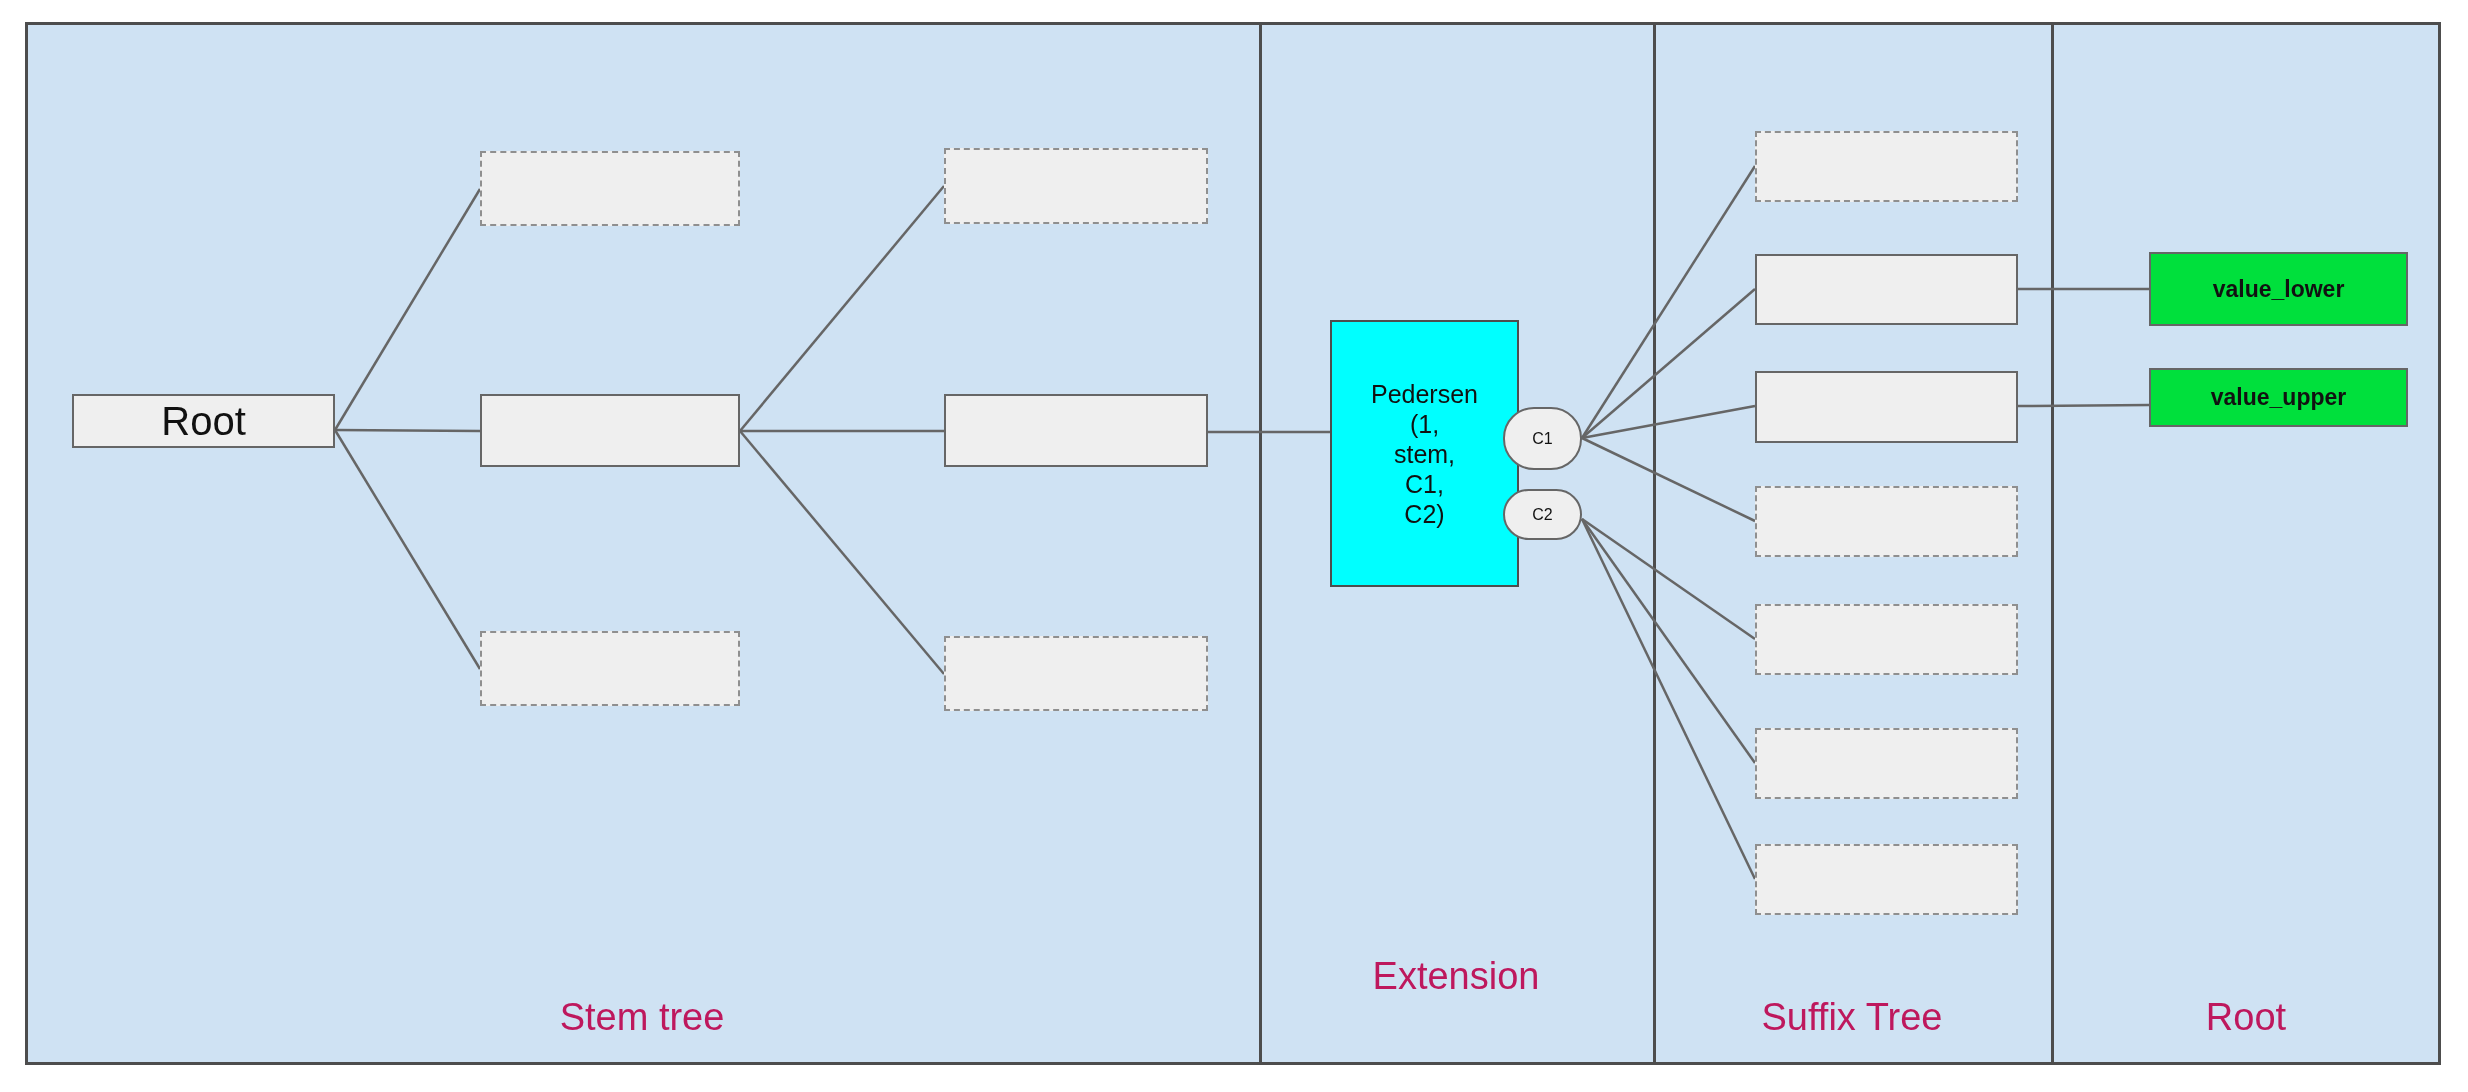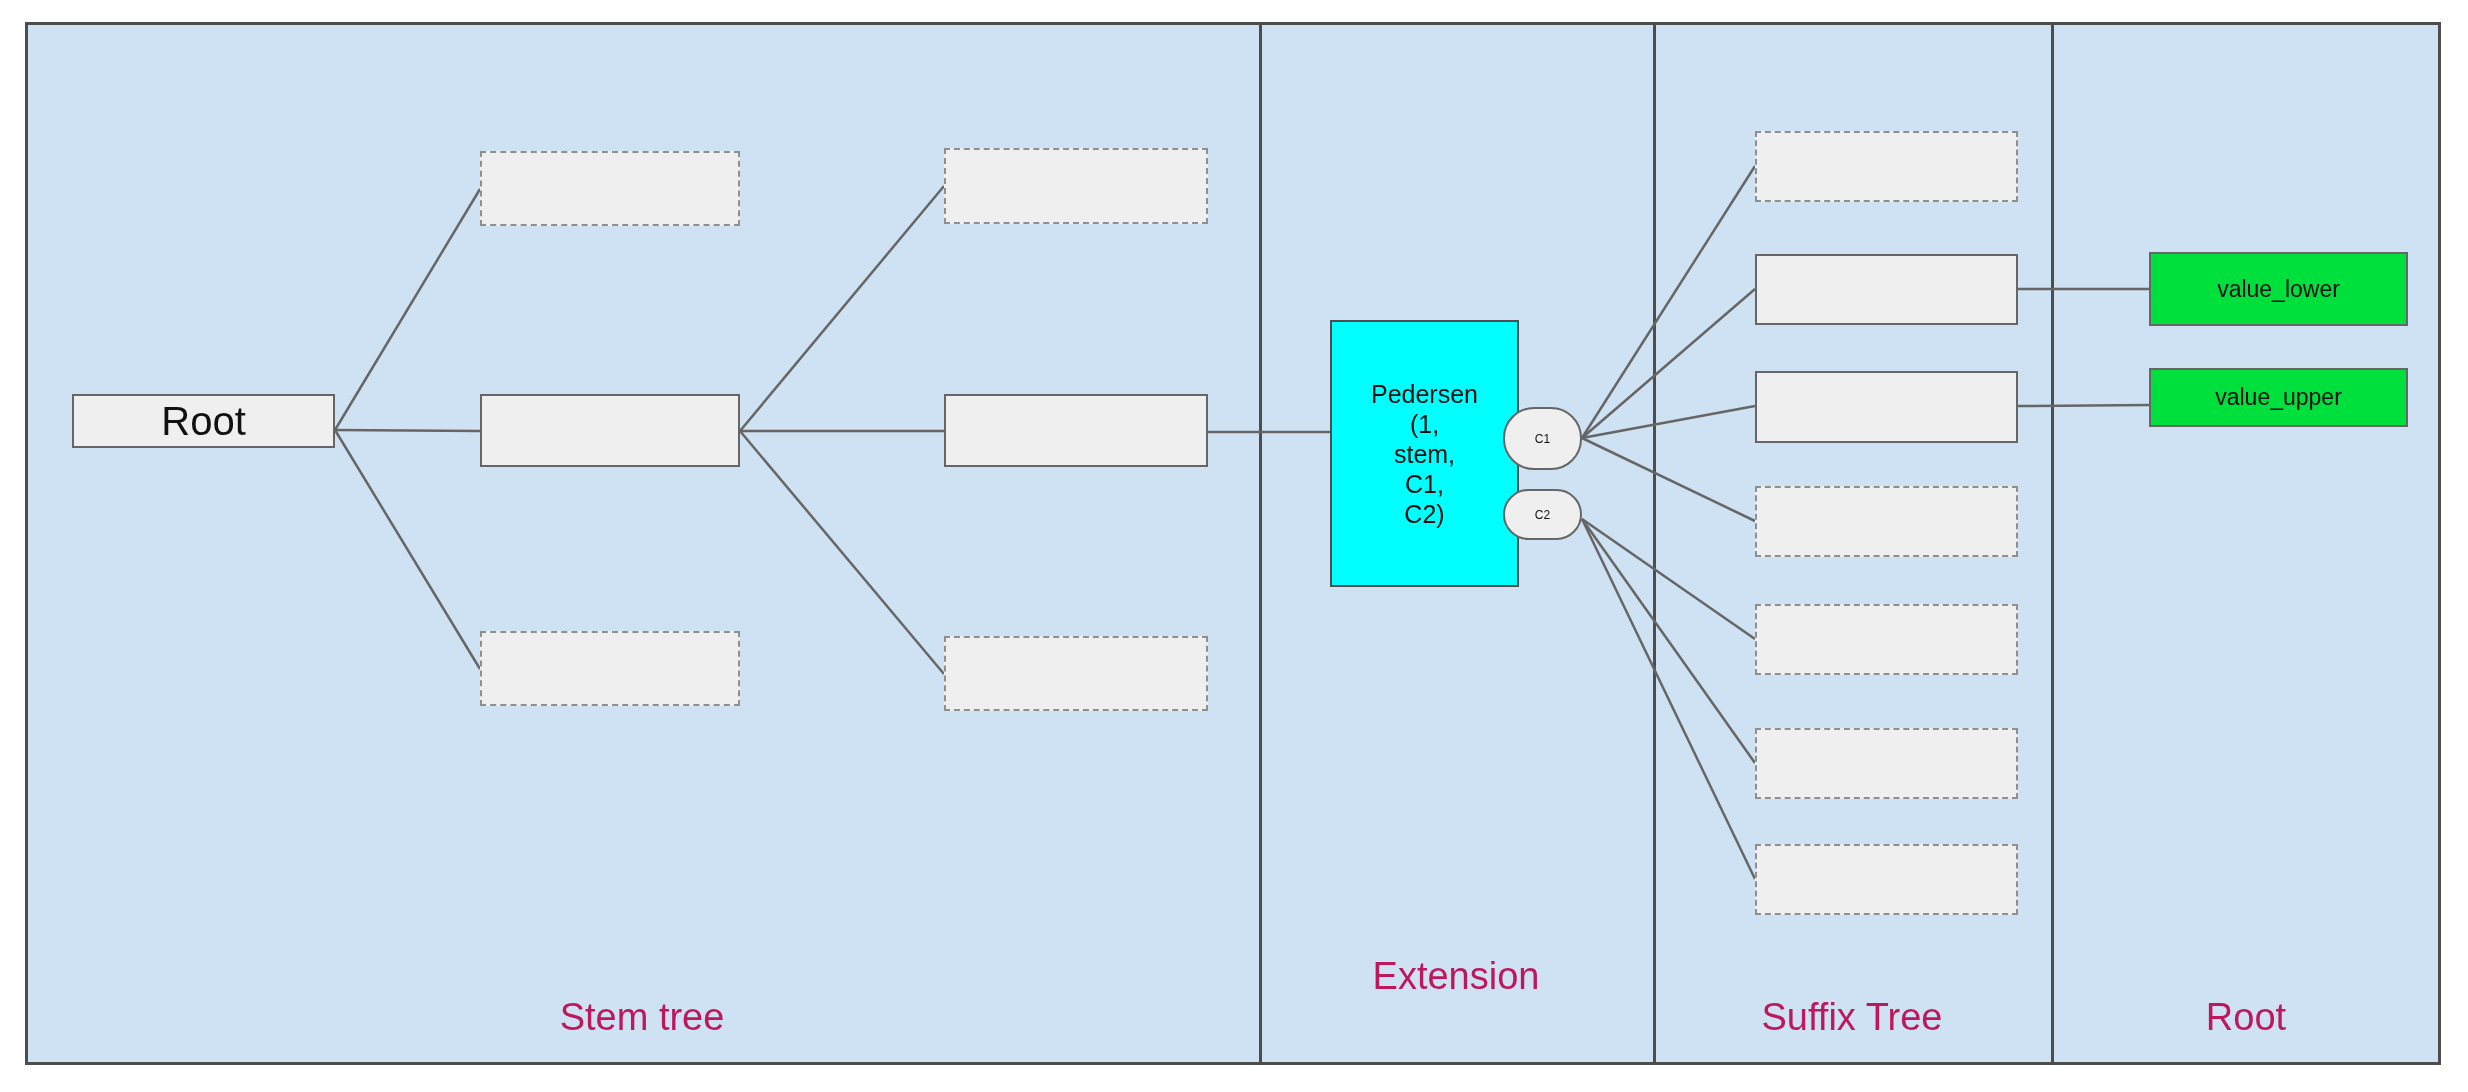--- a/index.html
+++ b/index.html
@@ -67,28 +67,29 @@
   }
   .node.ext {
     background: #00ffff;
     border: 2px solid #4d4d4d;
     font-size: 25px;
     line-height: 30px;
     white-space: pre-line;
     z-index: 1;
   }
   .node.tag {
-    font-size: 12px;
+    font-size: 16px;
     z-index: 2;
     border-radius: 31px;
   }
   .node.value {
     background: #00e03c;
     border: 2px solid #666666;
     font-size: 23px;
+    font-weight: bold;
   }
 </style>
 </head>
 <body>
 
 <div class="page">
 
   <div class="container"></div>
 
   <div class="divider" style="left:1259px"></div>

